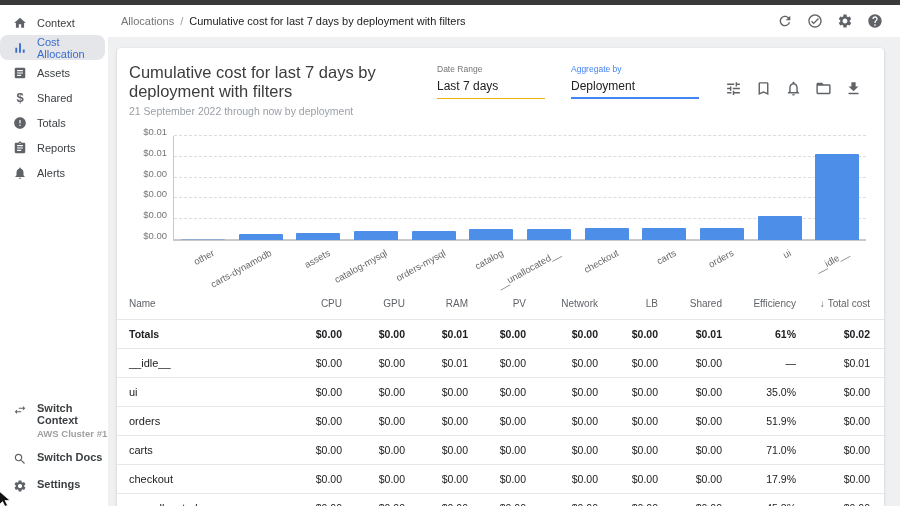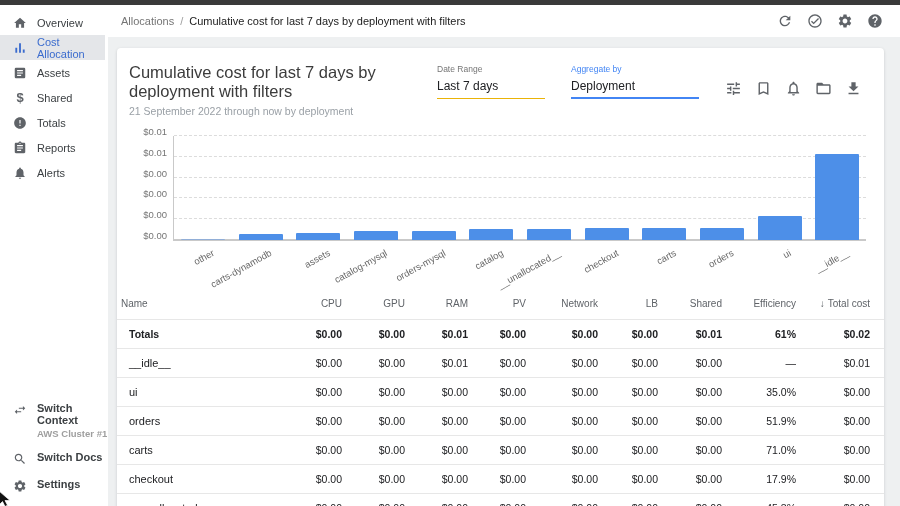--- a/index.html
+++ b/index.html
@@ -17,21 +17,21 @@
   .topbar-icons { margin-left:auto; margin-right:17px; display:flex; gap:14px; align-items:center; }
   .tb-icon { width:16px; height:16px; color:#5f6368; cursor:pointer; display:flex; align-items:center; justify-content:center; }
   .tb-icon svg { width:16px; height:16px; fill:currentColor; }
 
   
   .sidebar { position:absolute; top:5px; left:0; bottom:0; width:108px; background:#fff; z-index:20; display:flex; flex-direction:column; }
   .side-nav { margin-top:5px; }
   .side-item { display:flex; align-items:center; height:25px; padding-left:13px; gap:10px; font-size:11px; color:#3c4043; cursor:pointer; }
   .side-item .s-icon { width:14px; height:14px; flex:0 0 14px; color:#5f6368; display:flex; align-items:center; justify-content:center; }
   .side-item .s-icon svg { width:14px; height:14px; fill:currentColor; }
-  .side-item.active { background:#e4e6e9; color:#3b6cce; margin-right:3px; border-radius:0;align-items:center; }
+  .side-item.active { background:#e4e6e9; color:#3b6cce; margin-right:3px; border-radius:8px;align-items:center; }
   .side-item.active .s-icon { color:#3b6cce; }
   .icon-text { font-size:13px; font-weight:700; line-height:1; }
   .sidebar-footer { margin-top:auto; padding-bottom:7px;font-weight:bold; }
   .foot-item { display:flex; align-items:flex-start; padding:6px 0 6px 13px; gap:10px; font-size:11px; color:#3c4043; cursor:pointer; }
   .foot-item .s-icon { width:14px; height:14px; margin-top:1px; color:#5f6368; display:flex; align-items:center; justify-content:center; }
   .foot-item .s-icon svg { width:14px; height:14px; fill:currentColor; }
   .foot-sub { font-size:9.5px; color:#9e9e9e; margin-top:2px; }
 
   
   .content { position:absolute; left:108px; top:37px; right:0; bottom:0; background:#eef0f1; overflow:hidden; }
@@ -59,21 +59,21 @@
   .ylabel { position:absolute; right:calc(100% + 7px); transform:translateY(-50%); font-size:9.5px; color:#757575; white-space:nowrap; }
   .bars { position:absolute; left:0; right:0; top:0; bottom:0; display:flex; align-items:flex-end; }
   .slot { position:relative; flex:1; height:100%; display:flex; align-items:flex-end; justify-content:center; }
   .bar { width:44px; background:#4d8fe8; border-radius:1px 1px 0 0; cursor:pointer; }
   .bar.faint { opacity:.45; }
   .xlabel { position:absolute; top:calc(100% + 7px); right:calc(50% - 8px); transform:rotate(-29deg); transform-origin:100% 0; font-size:9.5px; color:#666; white-space:nowrap; }
 
   
   table { width:100%; border-collapse:collapse; margin-top:12px; table-layout:fixed; }
   th { font-size:10px; color:#5f6368; font-weight:500; text-align:right; padding:10px 6px 10px 0; white-space:nowrap; overflow:hidden; }
-  th.c-name { text-align:left; padding-left:4px; }
+  th.c-name { text-align:left; padding-left:12px; }
   th.last, td.last { padding-right:14px; }
   td { font-size:10.5px; color:#202124; font-weight:500; text-align:right; padding:8px 6px 8px 0; border-top:1px solid #e7e7e7; white-space:nowrap; overflow:hidden; }
   td.c-name { text-align:left; padding-left:12px; font-weight:400; font-size:11px; }
   tr.totals td { font-weight:700; }
   tr.totals td.c-name { font-weight:700; font-size:10.5px; }
   tr.data-row { cursor:pointer; }
   .sort-arrow { font-size:10px; margin-right:3px; color:#5f6368; }
 
   .mouse-cursor { position:absolute; left:-2px; top:491px; z-index:50; pointer-events:none; }
 </style>
@@ -113,21 +113,21 @@
 </div>
 
 <aside class="sidebar">
   <nav class="side-nav" id="side-nav">
       <div class="side-item">
         <span class="s-icon">
           <svg viewBox="0 0 24 24">
             <path d="M10 20v-6h4v6h5v-8h3L12 3 2 12h3v8z" fill-rule="evenodd"></path>
           </svg>
         </span>
-        <span>Overview</span>
+        <span>Context</span>
       </div>
       <div class="side-item active">
         <span class="s-icon">
           <svg viewBox="0 0 24 24">
             <path d="M4 20h3.2v-8.5H4V20zm6.4 0h3.2V4h-3.2v16zm6.4 0H20v-5.5h-3.2V20z" fill-rule="evenodd"></path>
           </svg>
         </span>
         <span>Cost Allocation</span>
       </div>
       <div class="side-item">

